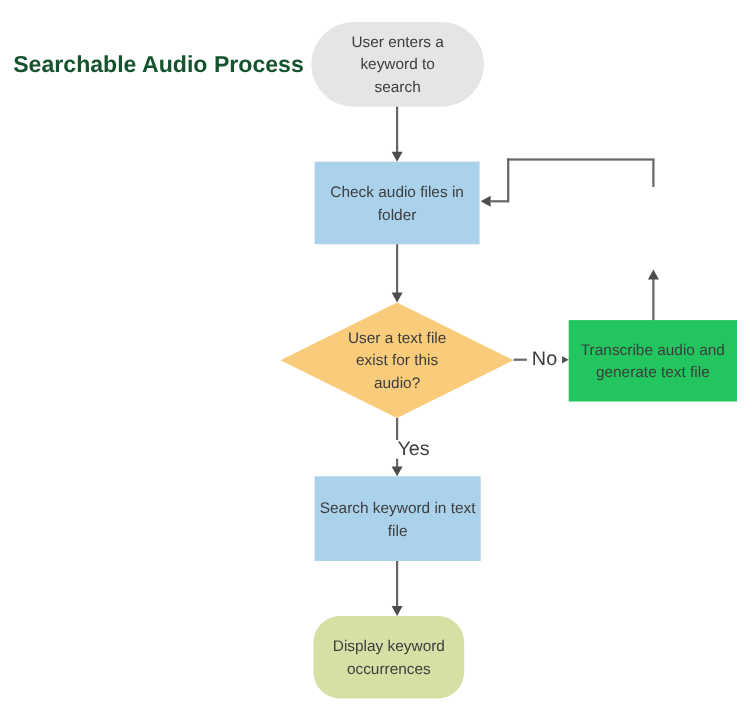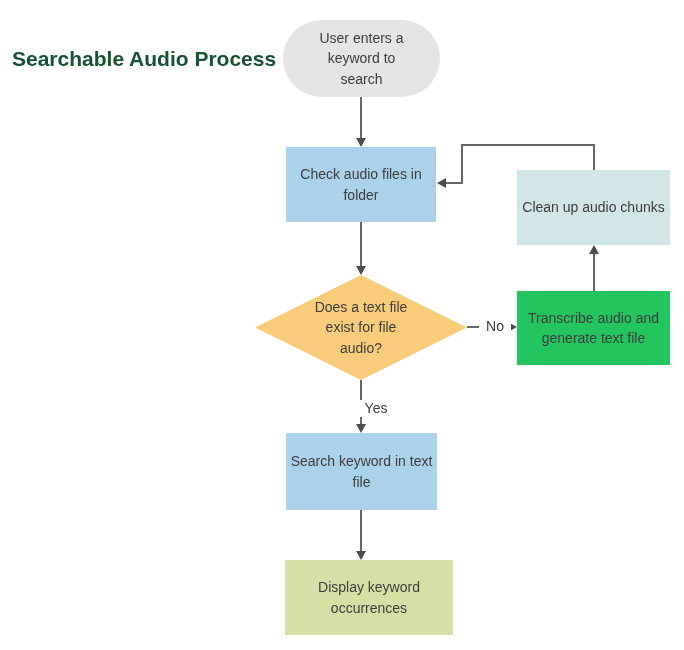--- a/index.html
+++ b/index.html
@@ -19,33 +19,33 @@
   .terminator{border-radius:40px;}
   .decision{
     clip-path:polygon(50% 0,100% 50%,50% 100%,0 50%);
   }
   .n-start{left:283px;top:20px;width:157px;height:77px;background:#e5e5e5;padding:0 26px;}
   .n-check{left:286px;top:147px;width:150px;height:75px;background:#abd2eb;padding:16px 6px;}
   .n-decision{left:255px;top:275px;width:212px;height:105px;background:#f9cc7b;padding:0 50px;}
   .n-cleanup{left:517px;top:170px;width:153px;height:75px;background:#d2e6e8;padding:0 4px;}
   .n-transcribe{left:517px;top:291px;width:153px;height:74px;background:#22c55e;padding:0 5px;}
   .n-search{left:286px;top:433px;width:151px;height:77px;background:#abd2eb;padding:0 2px;}
-  .n-display{left:285px;top:560px;width:168px;height:75px;background:#d6dfa4;padding:0 6px;}
+  .n-display{left:285px;top:560px;width:137px;height:75px;background:#d6dfa4;padding:0 6px;border-radius:24px;}
 
   .line{position:absolute;background:#666666;}
   .v{width:2px;}
   .h{height:2px;}
   .arrow{position:absolute;width:0;height:0;}
   .a-down{border-left:5px solid transparent;border-right:5px solid transparent;border-top:9px solid #4d4d4d;}
   .a-up{border-left:5px solid transparent;border-right:5px solid transparent;border-bottom:9px solid #4d4d4d;}
   .a-right{border-top:5px solid transparent;border-bottom:5px solid transparent;border-left:9px solid #4d4d4d;}
   .a-left{border-top:5px solid transparent;border-bottom:5px solid transparent;border-right:9px solid #4d4d4d;}
 
   .edge-label{
-    position:absolute;background:#ffffff;color:#3d3d3d;font-size:14px;
+    position:absolute;background:#ffffff;color:#3d3d3d;font-size:18px;
     padding:0 3px;line-height:17px;
   }
   .lbl-yes{left:345px;top:400px;width:32px;text-align:center;margin-left:12px;}
   .lbl-no{left:479px;top:318px;width:26px;text-align:center;}
 </style>
 </head>
 <body>
 
 <div class="canvas">
 
@@ -53,26 +53,23 @@
 
   <div class="node terminator n-start">
     <span>User enters a keyword to search</span>
   </div>
 
   <div class="node n-check">
     <span>Check audio files in folder</span>
   </div>
 
   <div class="node decision n-decision">
-    <span>Does a text file exist for file audio?</span>
+    <span>User a text file exist for this audio?</span>
   </div>
 
-  <div class="node n-cleanup">
-    <span>Clean up audio chunks</span>
-  </div>
 
   <div class="node n-transcribe">
     <span>Transcribe audio and generate text file</span>
   </div>
 
   <div class="node n-search">
     <span>Search keyword in text file</span>
   </div>
 
   <div class="node n-display">

